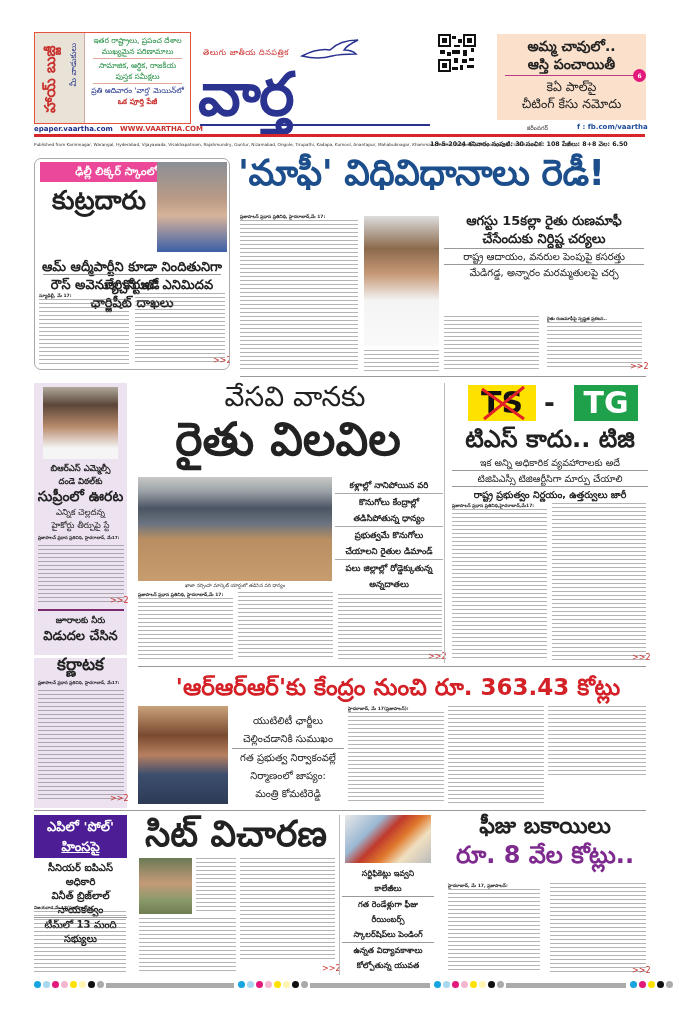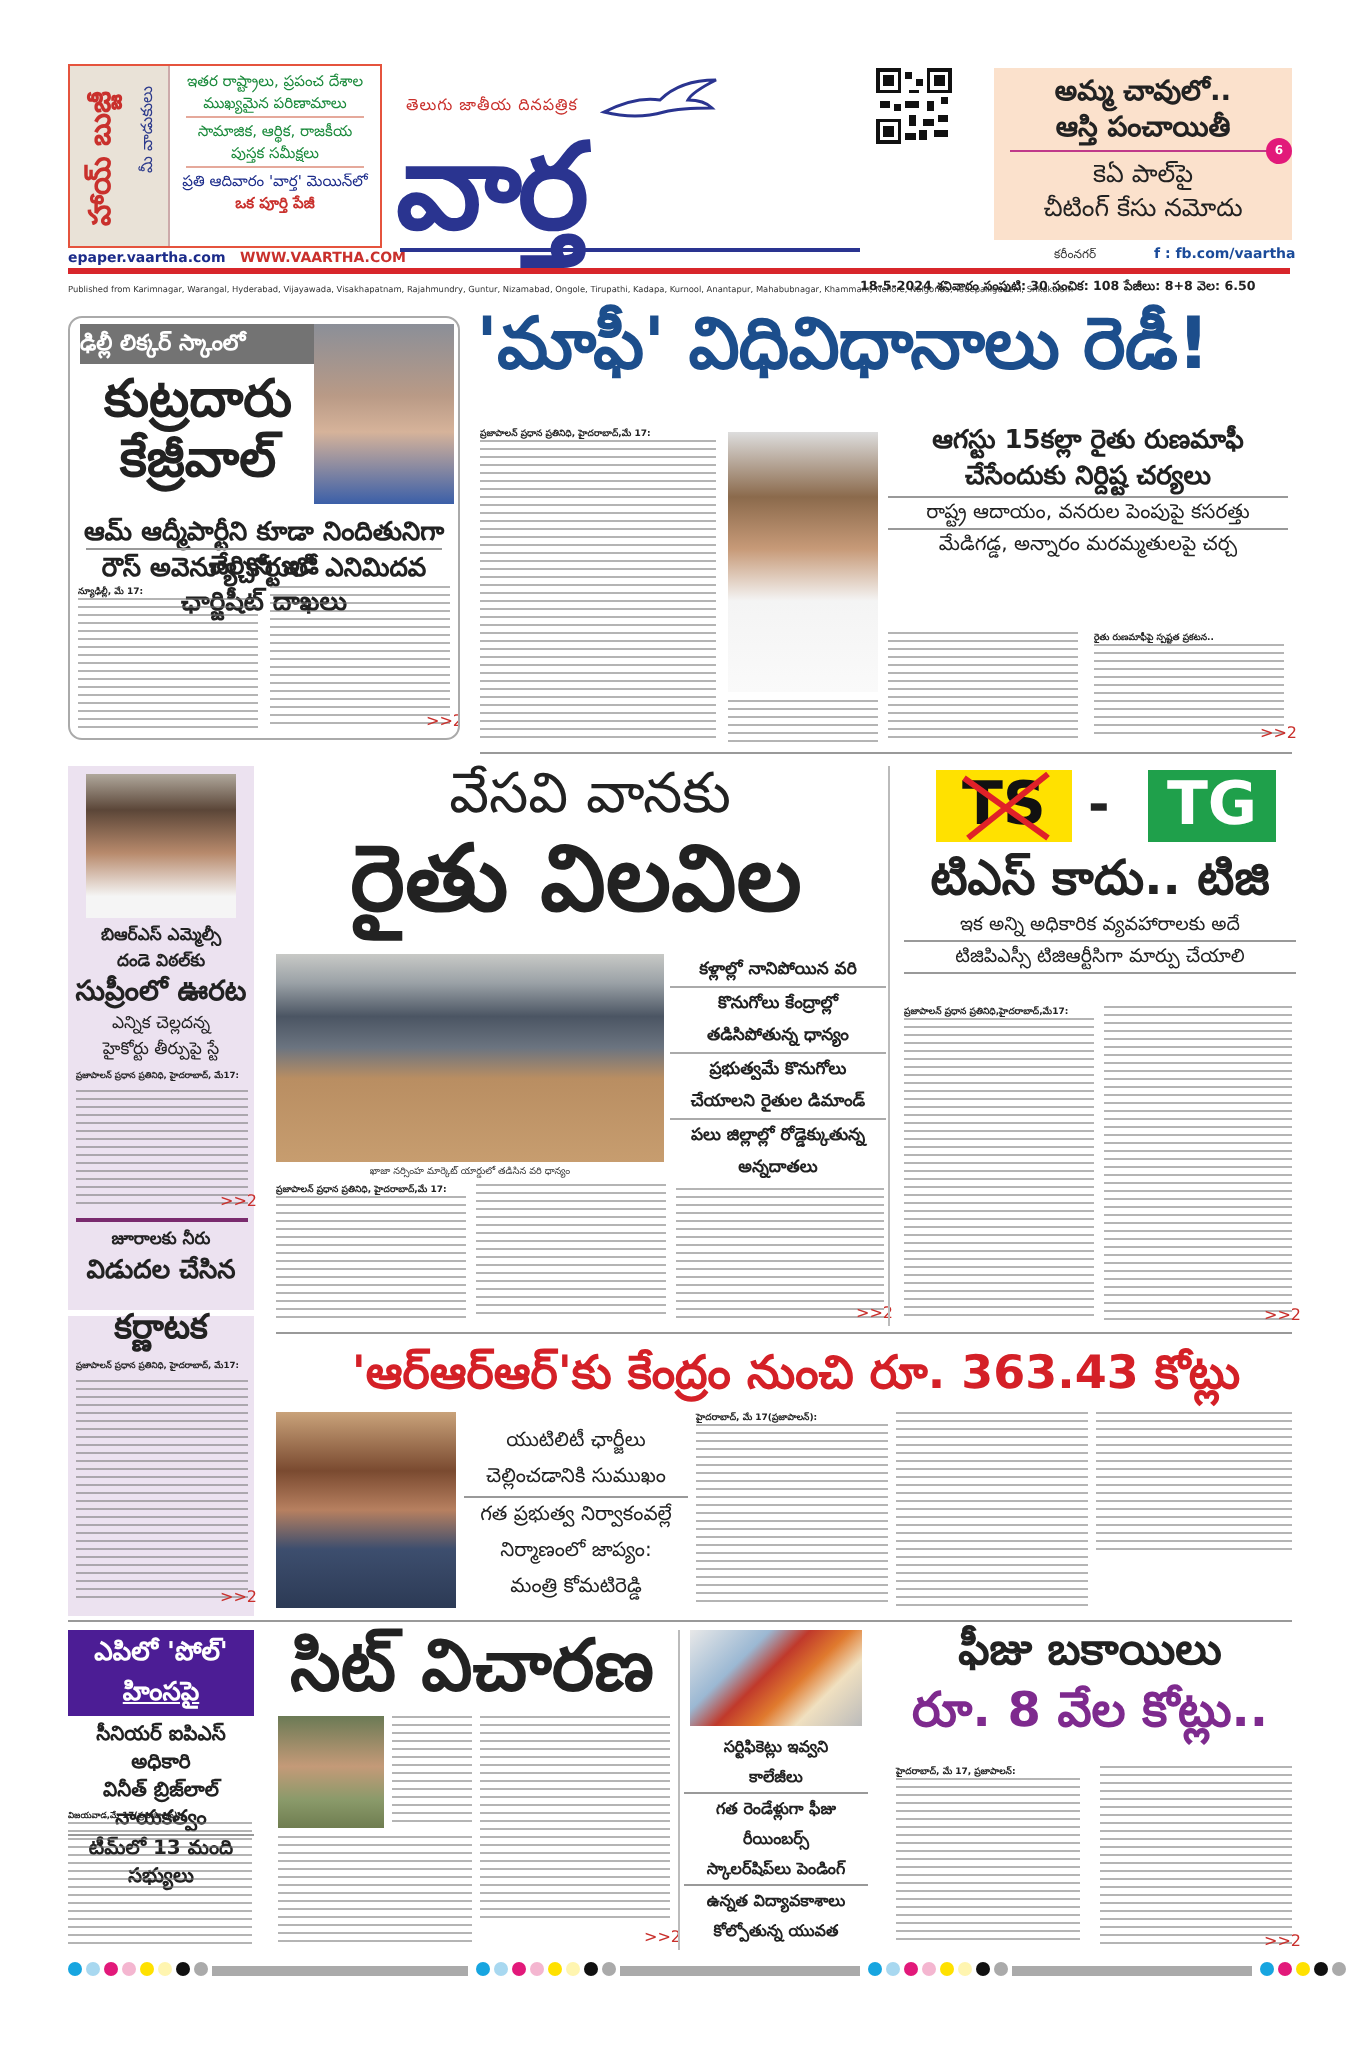--- a/index.html
+++ b/index.html
@@ -28,21 +28,21 @@
 #teaser .rule{height:1px;background:#c03a8a;margin:2px 10px 2px 8px;position:relative}
 #teaser .badge{position:absolute;right:-10px;top:-6px;width:13px;height:13px;border-radius:50%;background:#e2197a;color:#fff;font-size:6px;line-height:13px;font-weight:bold}
 #teaser .t2{font-size:12.5px;line-height:17px}
 #place{left:527px;top:124px;font-size:6px;color:#333}
 #fb{left:577px;top:123px;font-size:7px;color:#1b4b9a;font-weight:bold}
 .redrule{position:absolute;left:34px;right:34px;height:3px;background:#d8262b}
 #editions{left:34px;top:142px;font-size:4.2px;color:#333;white-space:nowrap}
 #dateline{left:430px;top:140px;font-size:6.3px;color:#222;font-weight:bold;white-space:nowrap}
 
 #kej{left:34px;top:158px;width:196px;height:212px;border:1.3px solid #aaa;border-radius:7px;overflow:hidden}
-#kej .kicker{position:absolute;left:5px;top:3px;width:118px;height:20px;background:#737373;color:#fff;font-size:11px;font-weight:bold;text-align:left;line-height:20px}
+#kej .kicker{position:absolute;left:5px;top:3px;width:118px;height:20px;background:#ec4899;color:#fff;font-size:11px;font-weight:bold;text-align:right;line-height:20px}
 #kej .h1{position:absolute;left:5px;top:26px;width:118px;text-align:center;font-size:26px;font-weight:bold;line-height:30px;color:#222}
 #kej .photo{position:absolute;left:122px;top:3px;width:70px;height:90px;background:linear-gradient(180deg,#8b8f98 0%,#b99a86 40%,#d6b39a 60%,#3b5fa8 100%)}
 #kej .sub{position:absolute;left:3px;width:188px;text-align:center;font-size:13px;font-weight:bold;color:#222}
 #kej .hr{position:absolute;left:8px;right:8px;height:1px;background:#999}
 
 #mafi{left:238px;top:152px;font-size:36px;font-weight:bold;color:#1c4e8c;white-space:nowrap;letter-spacing:-.5px}
 #revanth{left:364px;top:216px;width:75px;height:130px;background:linear-gradient(180deg,#ddd 0%,#8b6a4c 25%,#c79a78 45%,#f4f4f4 65%,#fafafa 100%)}
 #mafi-decks{left:444px;top:212px;width:200px;text-align:center}
 #mafi-decks .d1{font-size:13px;font-weight:bold;line-height:18px;color:#222}
 #mafi-decks .d2{font-size:10px;line-height:14px;color:#222;border-top:1px solid #999;padding-top:1px}
@@ -164,21 +164,20 @@
 <div id="fb" class="abs">f : fb.com/vaartha</div>
 
 <div class="redrule" style="top:134px"></div>
 <div id="editions" class="abs">Published from Karimnagar, Warangal, Hyderabad, Vijayawada, Visakhapatnam, Rajahmundry, Guntur, Nizamabad, Ongole, Tirupathi, Kadapa, Kurnool, Anantapur, Mahabubnagar, Khammam, Nellore, Nalgonda, Tadepalligudem, Srikakulam</div>
 <div id="dateline" class="abs">18-5-2024 శనివారం సంపుటి: 30 సంచిక: 108 పేజీలు: 8+8 వెల: 6.50</div>
 
 <div id="kej" class="abs">
   <div class="kicker">ఢిల్లీ లిక్కర్ స్కాంలో</div>
   <div class="h1">
     <div>కుట్రదారు</div>
-    <div>కేజ్రీవాల్</div>
   </div>
   <div class="photo"></div>
   <div class="sub" style="top:100px">ఆమ్ ఆద్మీపార్టీని కూడా నిందితునిగా చేర్చిన ఇడి</div>
   <div class="hr" style="top:115px"></div>
   <div class="sub" style="top:118px">రౌస్ అవెన్యూ కోర్టులో ఎనిమిదవ ఛార్జిషీట్ దాఖలు</div>
   <div class="abs" style="left:4px;top:134px;font-size:4.5px;font-weight:bold">న్యూఢిల్లీ, మే 17:</div>
   <div class="txtlines" style="left:4px;top:140px;width:90px;height:66px"></div>
   <div class="txtlines" style="left:100px;top:134px;width:90px;height:72px"></div>
   <div class="more" style="left:178px;top:197px">&gt;&gt;2</div>
 </div>
@@ -246,20 +245,21 @@
   <svg id="tsx" viewBox="0 0 50 36">
       <path d="M4 4 L46 34 M46 2 L6 34" stroke="#e02128" stroke-width="3"></path>
     </svg>
   <div id="dash">-</div>
   <div id="tg">TG</div>
 </div>
 <div id="tstg-h" class="abs">టిఎస్ కాదు.. టిజి</div>
 <div id="tstg-decks" class="abs">
   <div>ఇక అన్ని అధికారిక వ్యవహారాలకు అదే</div>
   <div>టిజిపిఎస్సీ టిజిఆర్టీసిగా మార్పు చేయాలి</div>
+  <div style="border-bottom:none;font-weight:bold">రాష్ట్ర ప్రభుత్వం నిర్ణయం, ఉత్తర్వులు జారీ</div>
 </div>
 <div class="abs" style="left:452px;top:503px;font-size:4.5px;font-weight:bold;white-space:nowrap">ప్రజాపాలన్ ప్రధాన ప్రతినిధి,హైదరాబాద్,మే17:</div>
 <div class="txtlines" style="left:452px;top:509px;width:95px;height:152px"></div>
 <div class="txtlines" style="left:552px;top:503px;width:94px;height:158px"></div>
 <div class="more" style="left:632px;top:653px">&gt;&gt;2</div>
 <div class="hdiv" style="left:138px;top:666px;width:508px"></div>
 
 <div id="rrr" class="abs">'ఆర్ఆర్ఆర్'కు కేంద్రం నుంచి రూ. 363.43 కోట్లు</div>
 <div id="komati" class="abs"></div>
 <div id="rrr-decks" class="abs">

